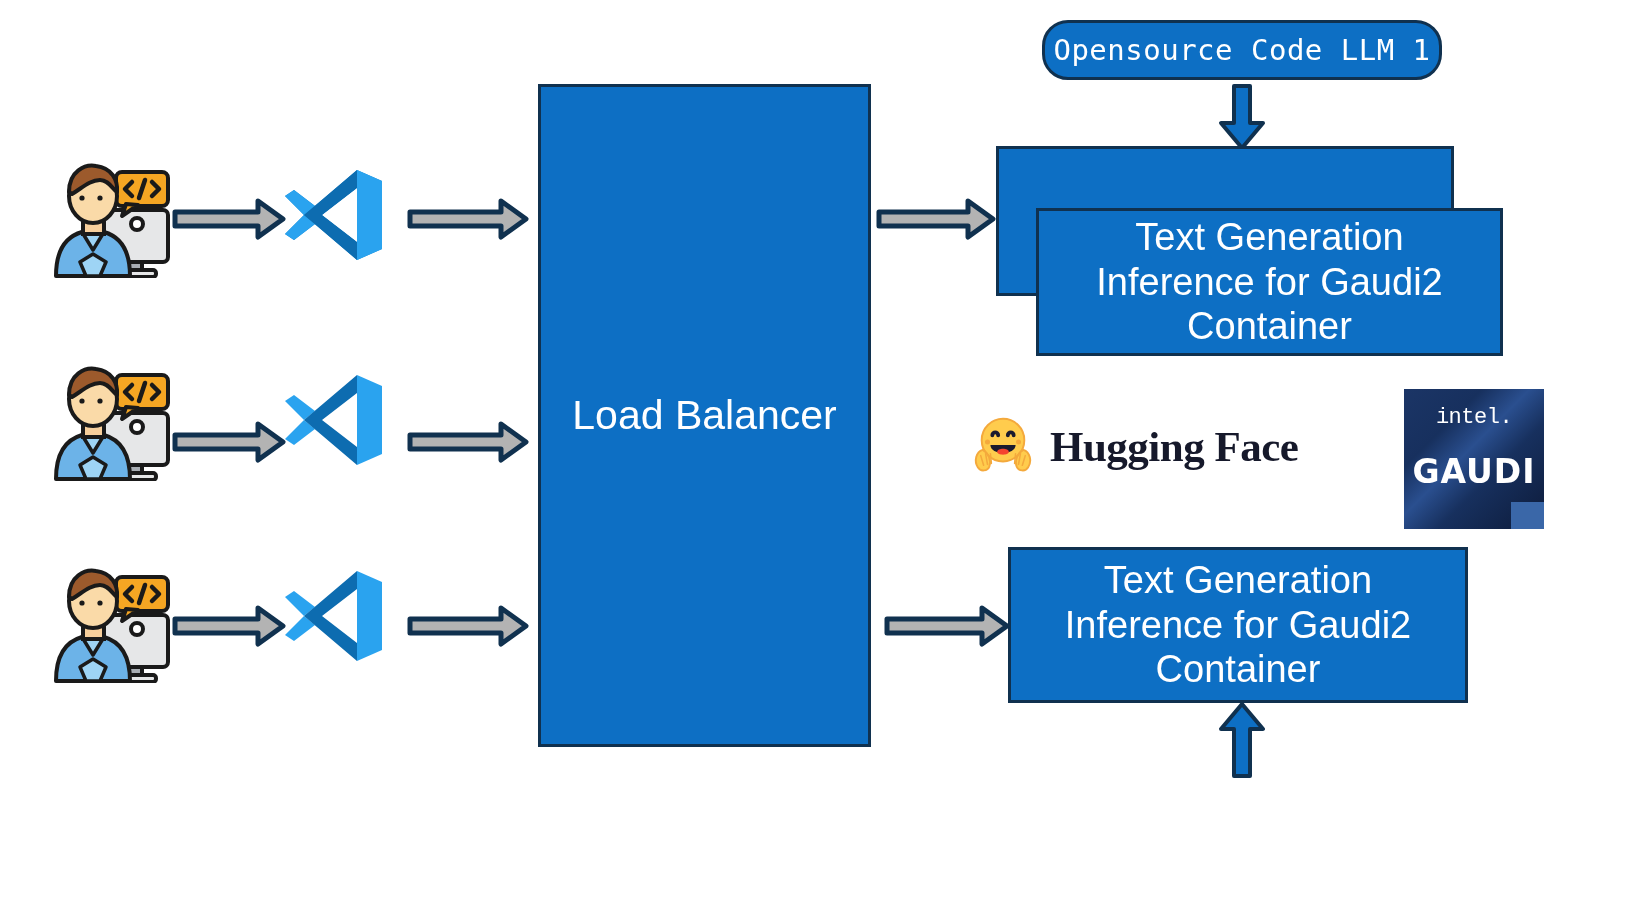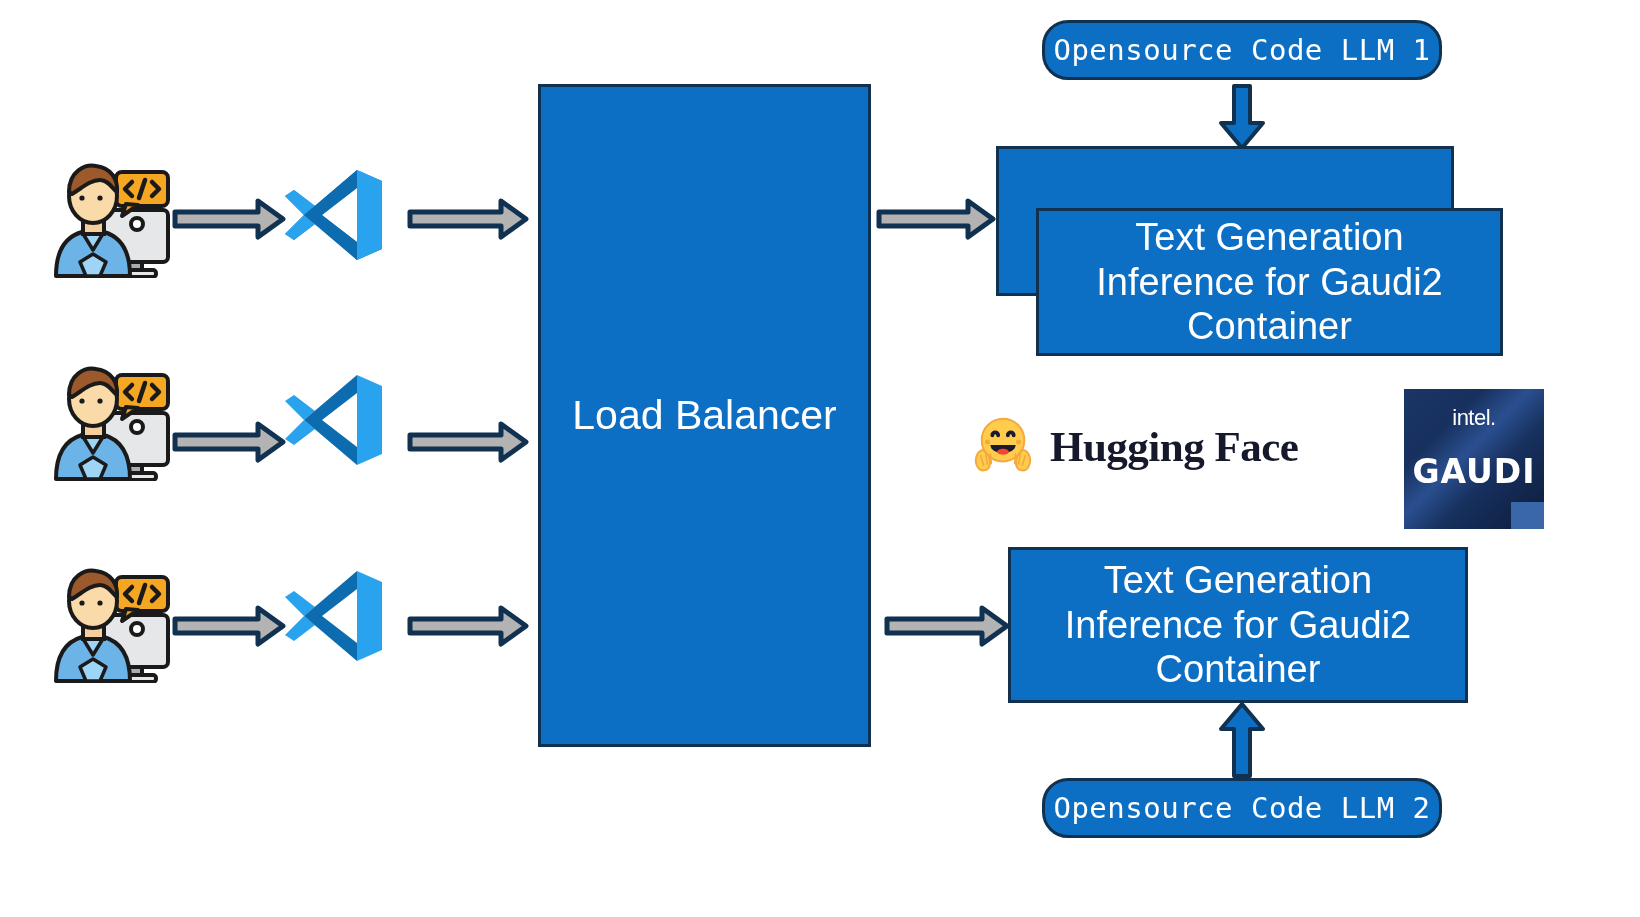--- a/index.html
+++ b/index.html
@@ -131,21 +131,21 @@
     height: 140px;
     background: linear-gradient(135deg, #1b3566 0%, #17305e 28%, #2a4f8f 45%, #17305e 62%, #0d1b3a 100%);
     overflow: hidden;
   }
   #gaudi-intel {
     position: absolute;
     left: 0; right: 0;
     top: 16px;
     text-align: center;
     color: #ffffff;
-    font-family: Liberation Sans, sans-serif;
+    font-family: Liberation Mono, monospace;
     font-size: 22px;
     font-weight: 500;
     letter-spacing: -0.5px;
   }
   #gaudi-word {
     position: absolute;
     left: 0; right: 0;
     top: 63px;
     text-align: center;
     color: #ffffff;
@@ -377,17 +377,14 @@
       <div>Container</div>
     </div>
   </div>
 
   <div class="v-arrow" style="left:1216px; top:700px;">
     <svg width="52" height="80" viewBox="0 0 52 80">
       <path d="M26 4 L47 29 L34 29 L34 76 L18 76 L18 29 L5 29 Z" fill="#0d6fc4" stroke="#10314f" stroke-width="4" stroke-linejoin="round"></path>
     </svg>
   </div>
 
-  <div class="blue-box rounded-box" id="llm-bottom">
-    <span>Opensource Code LLM 2</span>
-  </div>
 
 </div>
 
 </body></html>

